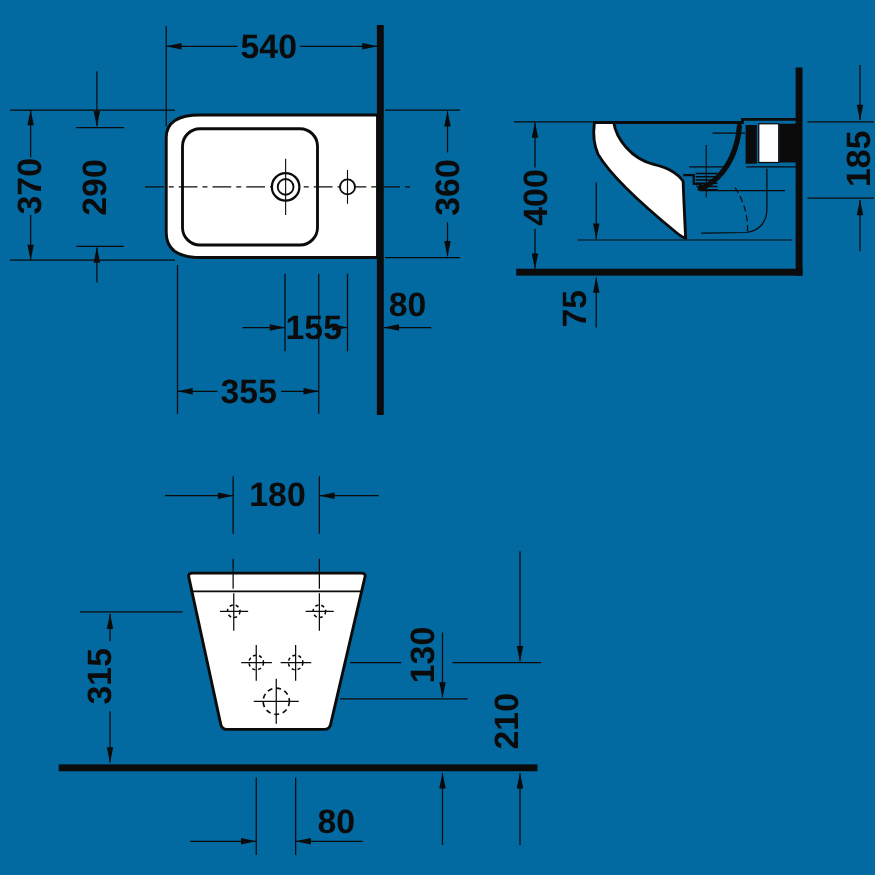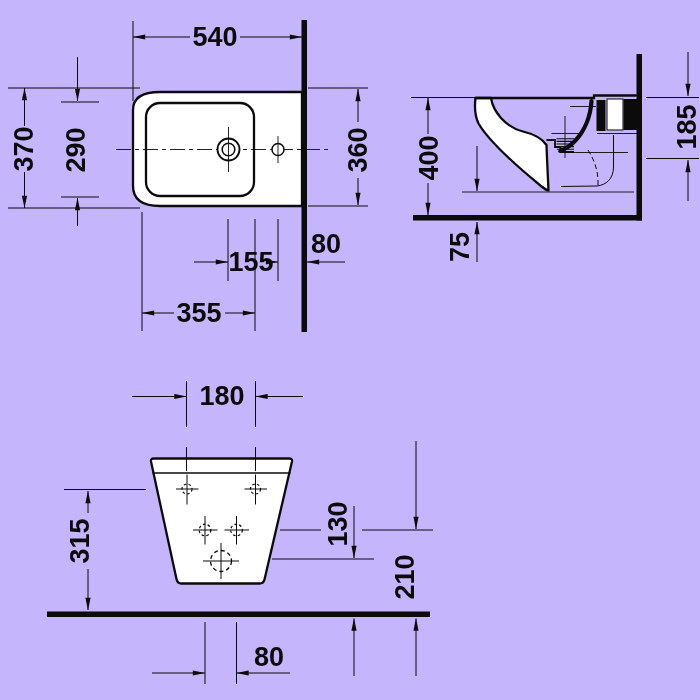--- a/index.html
+++ b/index.html
@@ -1,16 +1,16 @@
 <!DOCTYPE html>
 <html><head>
 <meta charset="utf-8">
 <style>
   html,body{margin:0;padding:0;background:#fff;}
-  .stage{position:relative;width:700px;height:700px;background:#c4b5fd;overflow:hidden;}
+  .stage{position:relative;width:700px;height:700px;background:#0369a1;overflow:hidden;}
   svg{display:block;}
   .lt{stroke:#0b0b0b;stroke-width:2.3;fill:none;stroke-linecap:round;}
   .ltf{stroke:#0b0b0b;stroke-width:2.3;fill:#ffffff;stroke-linejoin:round;}
   .ln{stroke:#0b0b0b;stroke-width:1;fill:none;}
   .lnt{stroke:#0b0b0b;stroke-width:0.9;fill:none;}
   .cl{stroke:#0b0b0b;stroke-width:0.9;fill:none;stroke-dasharray:15 4 4 4;}
   .hid{stroke:#0b0b0b;stroke-width:1;fill:none;stroke-dasharray:5 3;}
   .hc{stroke:#0b0b0b;stroke-width:1.2;fill:none;stroke-dasharray:2.6 2.3;}
   .solid{fill:#0b0b0b;stroke:none;}
   .dim{font-family:"Liberation Sans","DejaVu Sans",sans-serif;font-weight:bold;font-size:27px;fill:#0b0b0b;}

